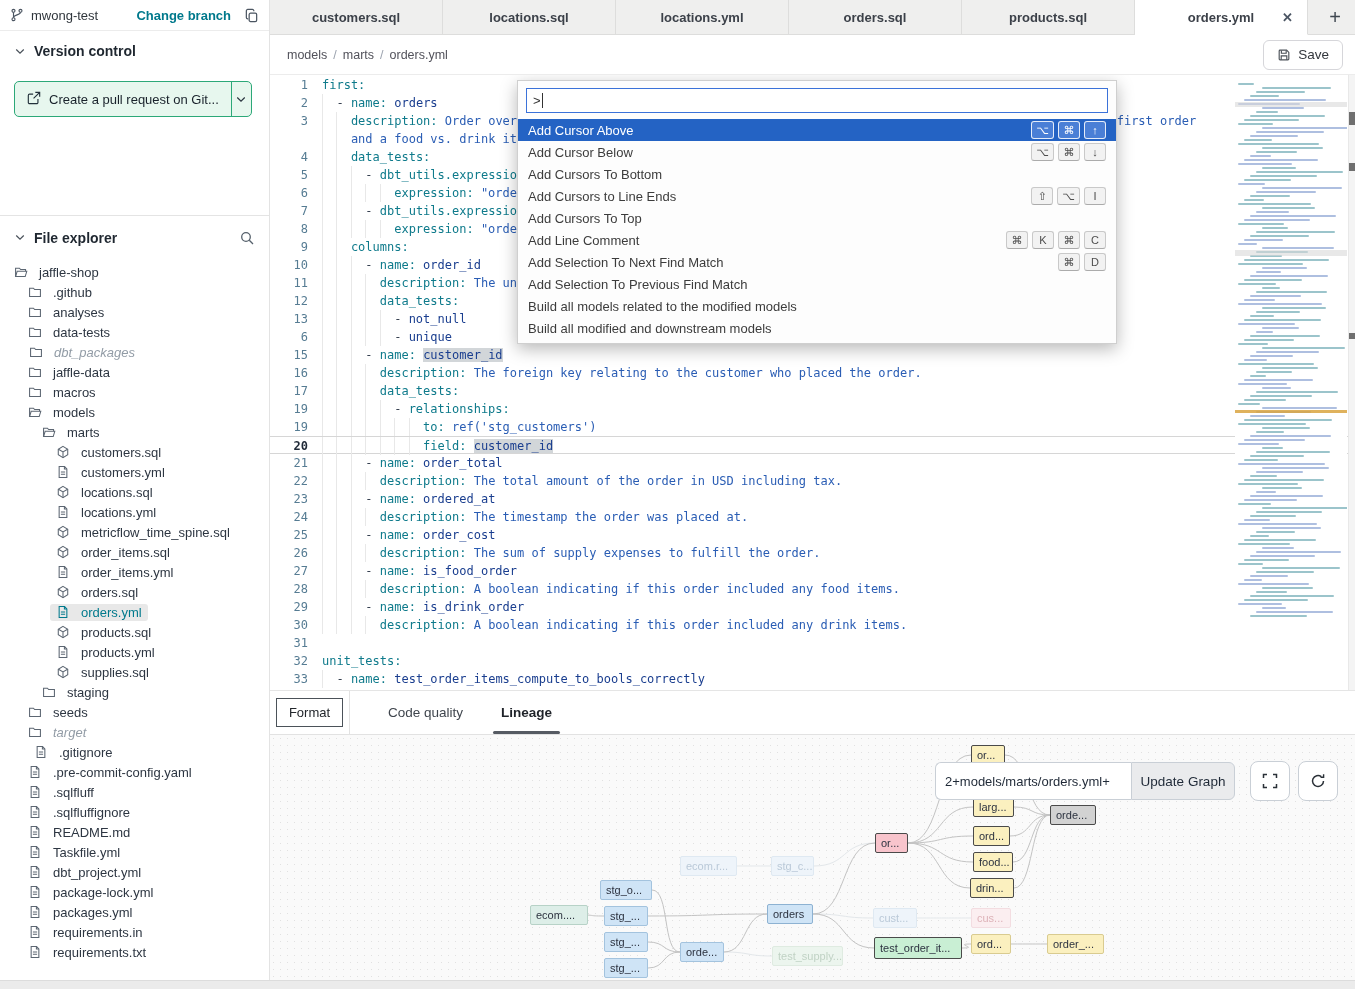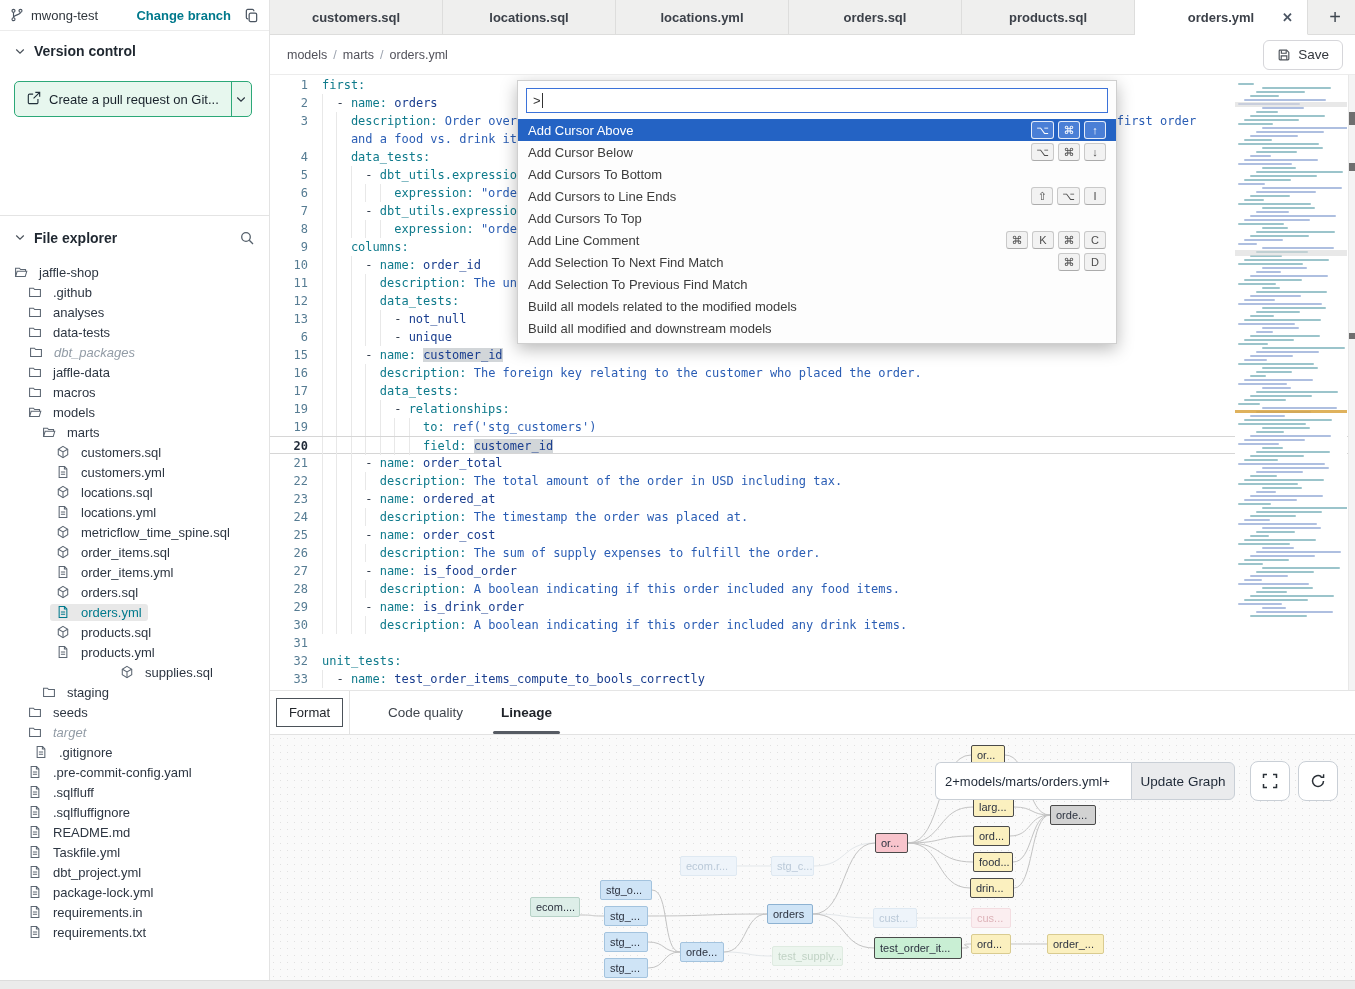--- a/index.html
+++ b/index.html
@@ -397,21 +397,21 @@
               <span class="row-inner">
                 <span class="ticon">
                   <svg width="14" height="14" viewBox="0 0 16 16" fill="none" stroke="currentColor" stroke-width="1.2">
                     <path d="M3.6 1.8 h6.2 l2.6 2.6 v9.8 H3.6 z"></path>
                     <path d="M9.6 1.9 v2.7 h2.7 M5.6 8 h4.8 M5.6 10.6 h4.8"></path>
                   </svg>
                 </span>
                 <span>products.yml</span>
               </span>
             </div>
-            <div class="trow" style="padding-left: 64px; justify-content: center;">
+            <div class="trow" style="padding-left: 50px;">
               <span class="row-inner">
                 <span class="ticon">
                   <svg width="14" height="14" viewBox="0 0 16 16" fill="none" stroke="currentColor" stroke-width="1.2">
                     <path d="M8 1.6 L13.4 4.8 V11.2 L8 14.4 L2.6 11.2 V4.8 Z"></path>
                     <path d="M2.8 4.9 L8 8 L13.2 4.9 M8 8 V14.2"></path>
                   </svg>
                 </span>
                 <span>supplies.sql</span>
               </span>
             </div>
@@ -524,20 +524,31 @@
             </div>
             <div class="trow" style="padding-left: 22px;">
               <span class="row-inner">
                 <span class="ticon">
                   <svg width="14" height="14" viewBox="0 0 16 16" fill="none" stroke="currentColor" stroke-width="1.2">
                     <path d="M3.6 1.8 h6.2 l2.6 2.6 v9.8 H3.6 z"></path>
                     <path d="M9.6 1.9 v2.7 h2.7 M5.6 8 h4.8 M5.6 10.6 h4.8"></path>
                   </svg>
                 </span>
                 <span>package-lock.yml</span>
+              </span>
+            </div>
+            <div class="trow" style="padding-left: 22px;">
+              <span class="row-inner">
+                <span class="ticon">
+                  <svg width="14" height="14" viewBox="0 0 16 16" fill="none" stroke="currentColor" stroke-width="1.2">
+                    <path d="M3.6 1.8 h6.2 l2.6 2.6 v9.8 H3.6 z"></path>
+                    <path d="M9.6 1.9 v2.7 h2.7 M5.6 8 h4.8 M5.6 10.6 h4.8"></path>
+                  </svg>
+                </span>
+                <span>packages.yml</span>
               </span>
             </div>
             <div class="trow" style="padding-left: 22px;">
               <span class="row-inner">
                 <span class="ticon">
                   <svg width="14" height="14" viewBox="0 0 16 16" fill="none" stroke="currentColor" stroke-width="1.2">
                     <path d="M3.6 1.8 h6.2 l2.6 2.6 v9.8 H3.6 z"></path>
                     <path d="M9.6 1.9 v2.7 h2.7 M5.6 8 h4.8 M5.6 10.6 h4.8"></path>
                   </svg>
                 </span>
@@ -887,21 +898,21 @@
             <path d="M638 108 C672.1 108, 665.9 153, 700 153" fill="none" stroke="#c3c3c3" stroke-width="1"></path>
             <path d="M744 72 C763.8 72, 760.2 80, 780 80" fill="none" stroke="#c3c3c3" stroke-width="1"></path>
             <path d="M740 101 C762 101, 758 80, 780 80" fill="none" stroke="#c3c3c3" stroke-width="1"></path>
             <path d="M743 127 C763.35 127, 759.65 80, 780 80" fill="none" stroke="#c3c3c3" stroke-width="1"></path>
             <path d="M744 153 C763.8 153, 760.2 80, 780 80" fill="none" stroke="#c3c3c3" stroke-width="1"></path>
             <path d="M735 20 C759.75 20, 755.25 80, 780 80" fill="none" stroke="#c3c3c3" stroke-width="1"></path>
             <path d="M692 213 C710 213, 683 209, 701 209" fill="none" stroke="#c3c3c3" stroke-width="1"></path>
             <path d="M741 209 C760.8 209, 757.2 209, 777 209" fill="none" stroke="#c3c3c3" stroke-width="1"></path>
           </svg>
         <div id="gnodes">
-            <div class="gnode gn-mint" style="left: 260px; top: 162px; width: 50px;">ecom....</div>
+            <div class="gnode gn-mint" style="left: 260px; top: 170px; width: 58px;">ecom....</div>
             <div class="gnode gn-blue" style="left: 330px; top: 145px; width: 52px;">stg_o...</div>
             <div class="gnode gn-blue" style="left: 334px; top: 171px; width: 44px;">stg_...</div>
             <div class="gnode gn-blue" style="left: 334px; top: 197px; width: 44px;">stg_...</div>
             <div class="gnode gn-blue" style="left: 334px; top: 223px; width: 44px;">stg_...</div>
             <div class="gnode gn-blue" style="left: 410px; top: 207px; width: 44px;">orde...</div>
             <div class="gnode gn-faded-blue" style="left: 410px; top: 121px; width: 57px;">ecom.r...</div>
             <div class="gnode gn-faded-blue" style="left: 501px; top: 121px; width: 43px;">stg_c...</div>
             <div class="gnode gn-blue2" style="left: 497px; top: 169px; width: 46px;">orders</div>
             <div class="gnode gn-faded-green" style="left: 502px; top: 211px; width: 71px;">test_supply...</div>
             <div class="gnode gn-faded-blue" style="left: 603px; top: 173px; width: 44px;">cust...</div>

